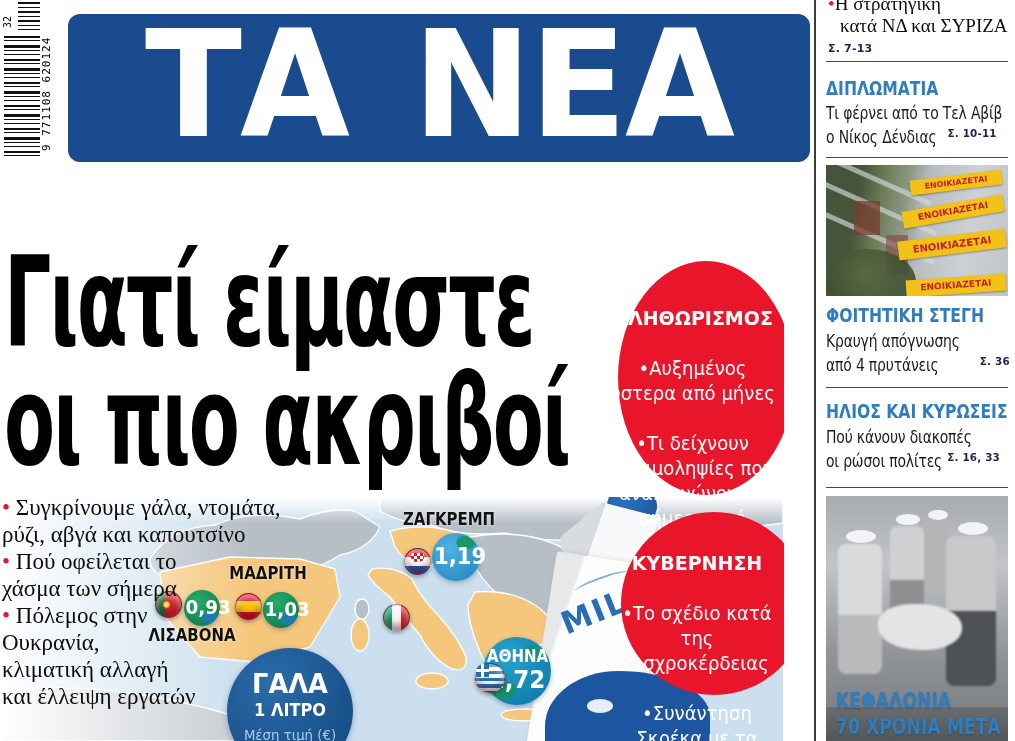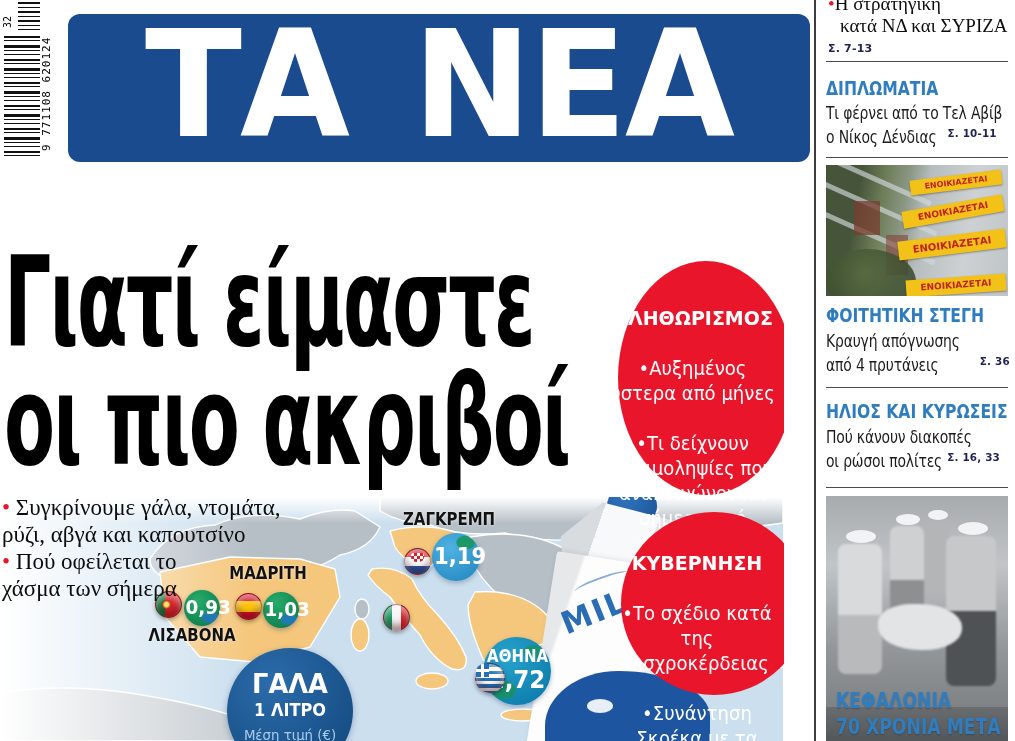--- a/index.html
+++ b/index.html
@@ -329,20 +329,21 @@
     <div class="globe g-teal m-athens-globe">
       <span class="in-label">ΑΘΗΝΑ</span>
       <span class="price">1,72</span>
     </div>
     <div class="flag flag-greece m-athens-flag"></div>
   </div>
 
   <div class="left-bullets">
     <p class="lb1">Συγκρίνουμε γάλα, ντομάτα, ρύζι, αβγά και καπουτσίνο</p>
     <p class="lb2">Πού οφείλεται το χάσμα των σήμερα</p>
+    <p class="lb3">Πόλεμος στην Ουκρανία, κλιματική αλλαγή και έλλειψη εργατών</p>
   </div>
 
   <div class="bubble-clip">
     <div class="bubble bubble-inflation"></div>
     <div class="bubble-text bt-inflation">
       <div class="bubble-title">ΠΛΗΘΩΡΙΣΜΟΣ</div>
       <div class="bubble-item">Αυξημένος
 ύστερα από μήνες</div>
       <div class="bubble-item">Τι δείχνουν
 οι τιμοληψίες που

